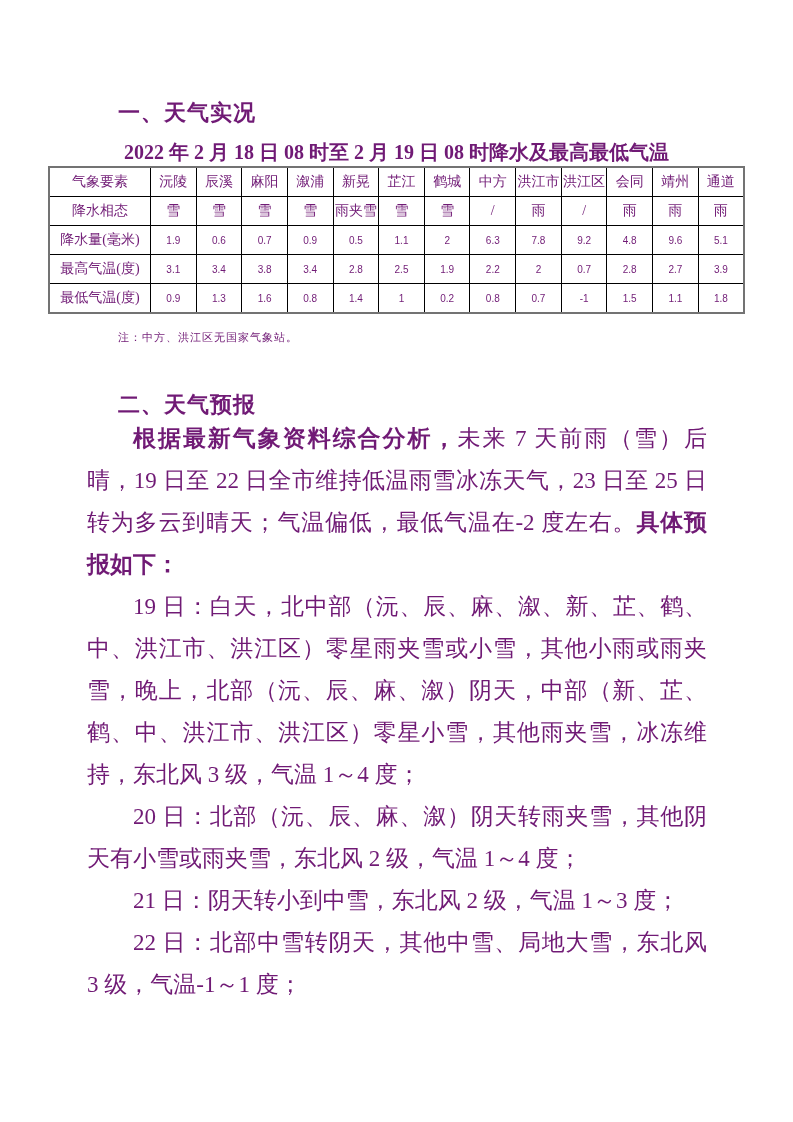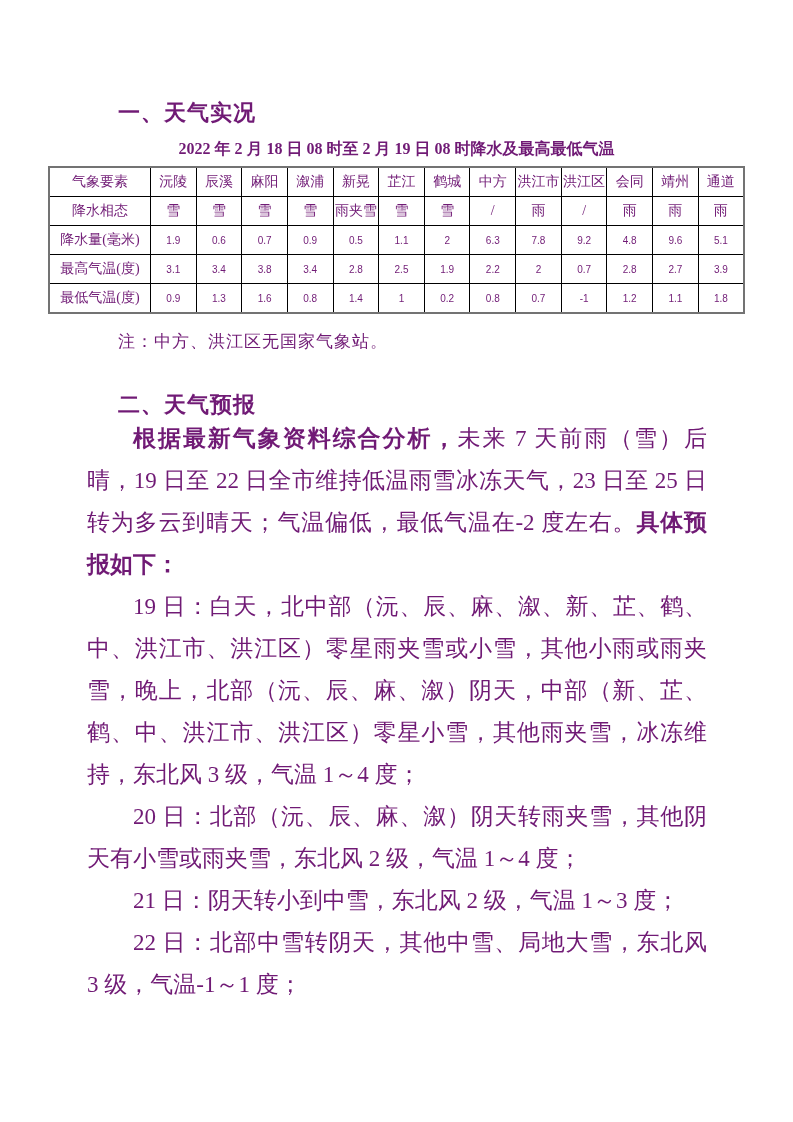--- a/index.html
+++ b/index.html
@@ -27,21 +27,21 @@
   }
   #sec1-heading { left: 118px; top: 98px; }
   #sec2-heading { left: 118px; top: 390px; }
 
   .table-title {
     position: absolute;
     top: 139px;
     left: 0;
     right: 0;
     text-align: center;
-    font-size: 16px;
+    font-size: 20px;
     font-weight: bold;
     white-space: nowrap;
   }
 
   table.weather {
     position: absolute;
     left: 48px;
     top: 166px;
     width: 697px;
     border-collapse: collapse;
@@ -63,21 +63,21 @@
   table.weather .factor-col { width: 98px; }
   table.weather td.num {
     font-family: Liberation Sans, sans-serif;
     font-size: 10px;
   }
 
   .note {
     position: absolute;
     left: 118px;
     top: 330px;
-    font-size: 17px;
+    font-size: 11px;
     letter-spacing: 1px;
   }
 
   .forecast {
     position: absolute;
     left: 87px;
     top: 418px;
     width: 620px;
     font-size: 23px;
     line-height: 42px;
@@ -171,21 +171,21 @@
           <td class="num">0.9</td>
           <td class="num">1.3</td>
           <td class="num">1.6</td>
           <td class="num">0.8</td>
           <td class="num">1.4</td>
           <td class="num">1</td>
           <td class="num">0.2</td>
           <td class="num">0.8</td>
           <td class="num">0.7</td>
           <td class="num">-1</td>
-          <td class="num">1.2</td>
+          <td class="num">1.5</td>
           <td class="num">1.1</td>
           <td class="num">1.8</td>
         </tr>
       </tbody>
   </table>
 
   <div class="note">注：中方、洪江区无国家气象站。</div>
 
   <h1 class="sec-heading" id="sec2-heading">二、天气预报</h1>
 

